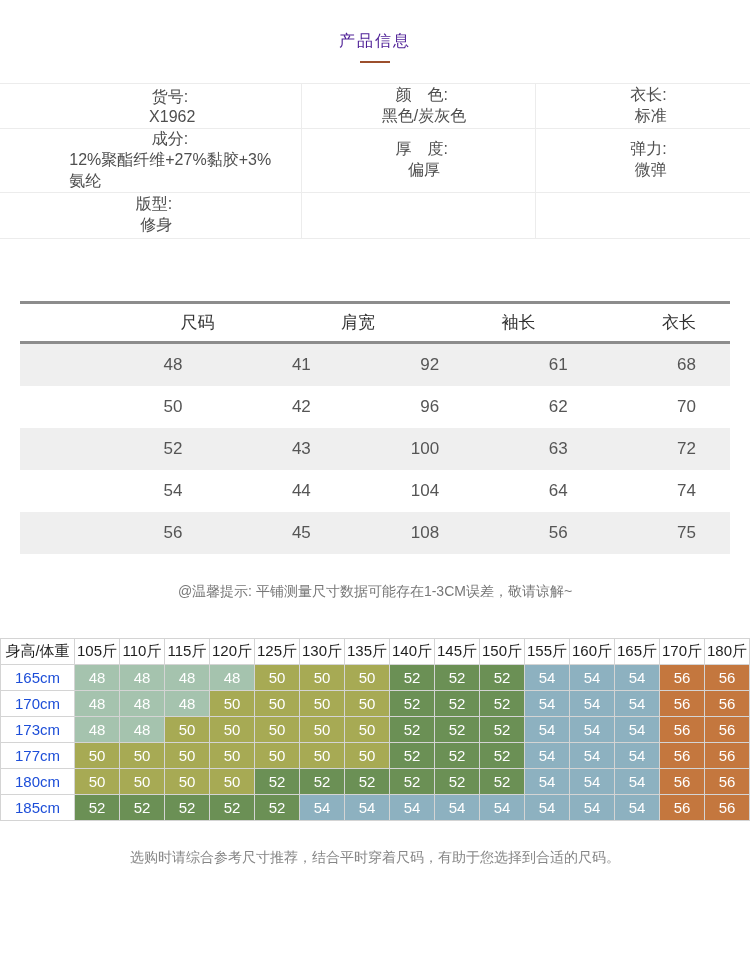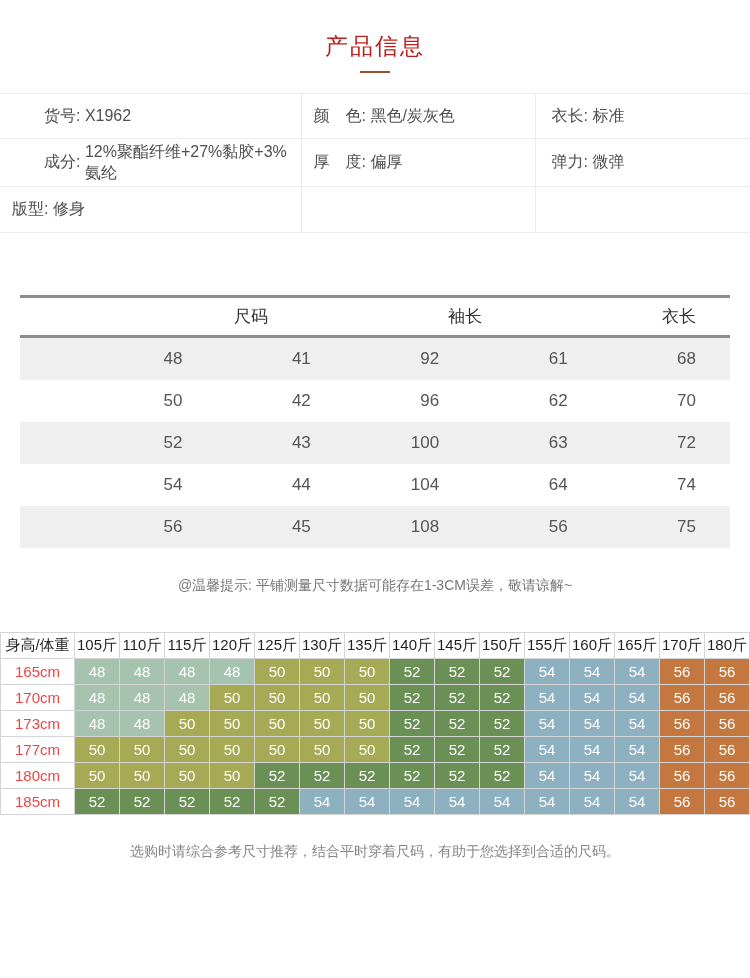--- a/index.html
+++ b/index.html
@@ -6,23 +6,23 @@
   html, body { width: 750px; background: #fff; }
   body {
     height: 978px;
     overflow: hidden;
     font-family: "Liberation Sans", "DejaVu Sans", sans-serif;
     color: #4f4f4f;
   }
   
   .header { padding-top: 31px; text-align: center; }
   .page-title {
-    font-size: 23px;
+    font-size: 16px;
     font-weight: 400;
-    color: #b91c1c;
+    color: #4c1d95;
     letter-spacing: 2px;
   }
   .title-underline {
     width: 30px; height: 2px;
     background: #9c4f2c;
     margin: 9px auto 0;
   }
   
   .info-table {
     width: 750px;
@@ -36,21 +36,21 @@
     border-top: 1px solid #ececec;
     border-bottom: 1px solid #ececec;
     vertical-align: middle;
   }
   .info-table td.c1 { width: 301px; padding-left: 44px; }
   .info-table td.c2 { width: 234px; padding-left: 12px; border-left: 1px solid #ececec; }
   .info-table td.c3 { width: 215px; padding-left: 16px; border-left: 1px solid #ececec; }
   .info-table tr.r1 td { height: 45px; }
   .info-table tr.r2 td { height: 48px; }
   .info-table tr.r3 td { height: 46px; padding-left: 12px; }
-  .cell-flex { display: flex; align-items: center; }
+  .cell-flex { display: flex; align-items: center; flex-direction: column; }
   .cell-flex .val.wrap { max-width: 206px; line-height: 1.3; display: inline-block; }
   .lbl { white-space: pre; }
   
   .size-table {
     width: 710px;
     margin: 62px auto 0;
     border-top: 3px solid #8c8c8c;
     font-size: 17px;
   }
   .st-row {
@@ -85,21 +85,21 @@
     border: 1px solid #d4d4d4;
     height: 26px;
     text-align: center;
     vertical-align: middle;
     font-weight: 400;
     overflow: hidden;
     white-space: nowrap;
   }
   .matrix col.label-col { width: 74px; }
   .matrix thead th { color: #1f1f1f; background: #fff; }
-  .matrix tbody th { color: #ef4444; background: #fff; }
+  .matrix tbody th { color: #1d4ed8; background: #fff; }
   .matrix td.size-cell { color: #fff; }
   
   .footer-note {
     margin-top: 28px;
     text-align: center;
     font-size: 14px;
     color: #858585;
   }
 </style>
 </head>
@@ -163,20 +163,21 @@
           </td>
           <td class="c2"></td>
           <td class="c3"></td>
         </tr>
       </tbody>
   </table>
 
   <div class="size-table">
     <div class="st-row st-head" id="st-head">
         <div>尺码</div>
+        <div>肩宽</div>
         <div>袖长</div>
         <div>衣长</div>
       </div>
     <div id="st-body">
         <div class="st-row st-data alt">
           <div>48</div>
           <div>41</div>
           <div>92</div>
           <div>61</div>
           <div>68</div>

